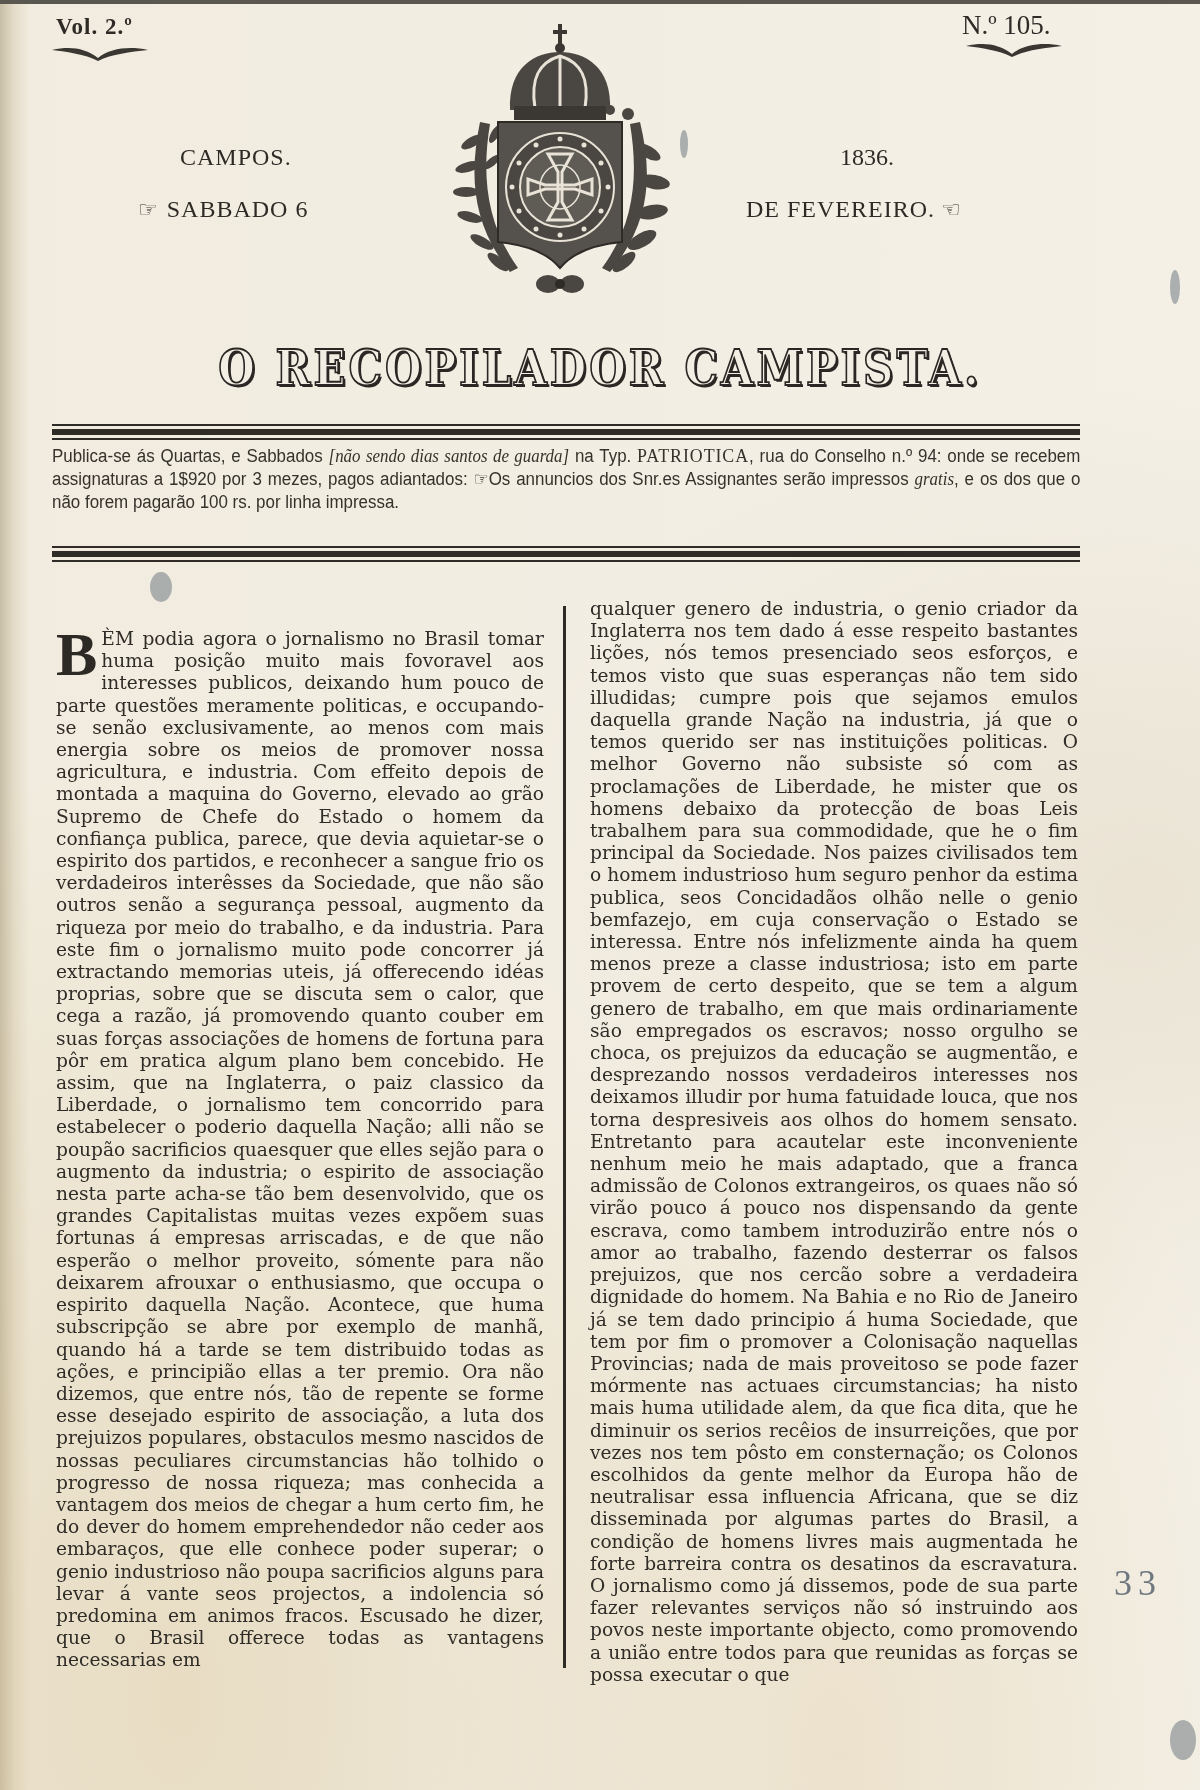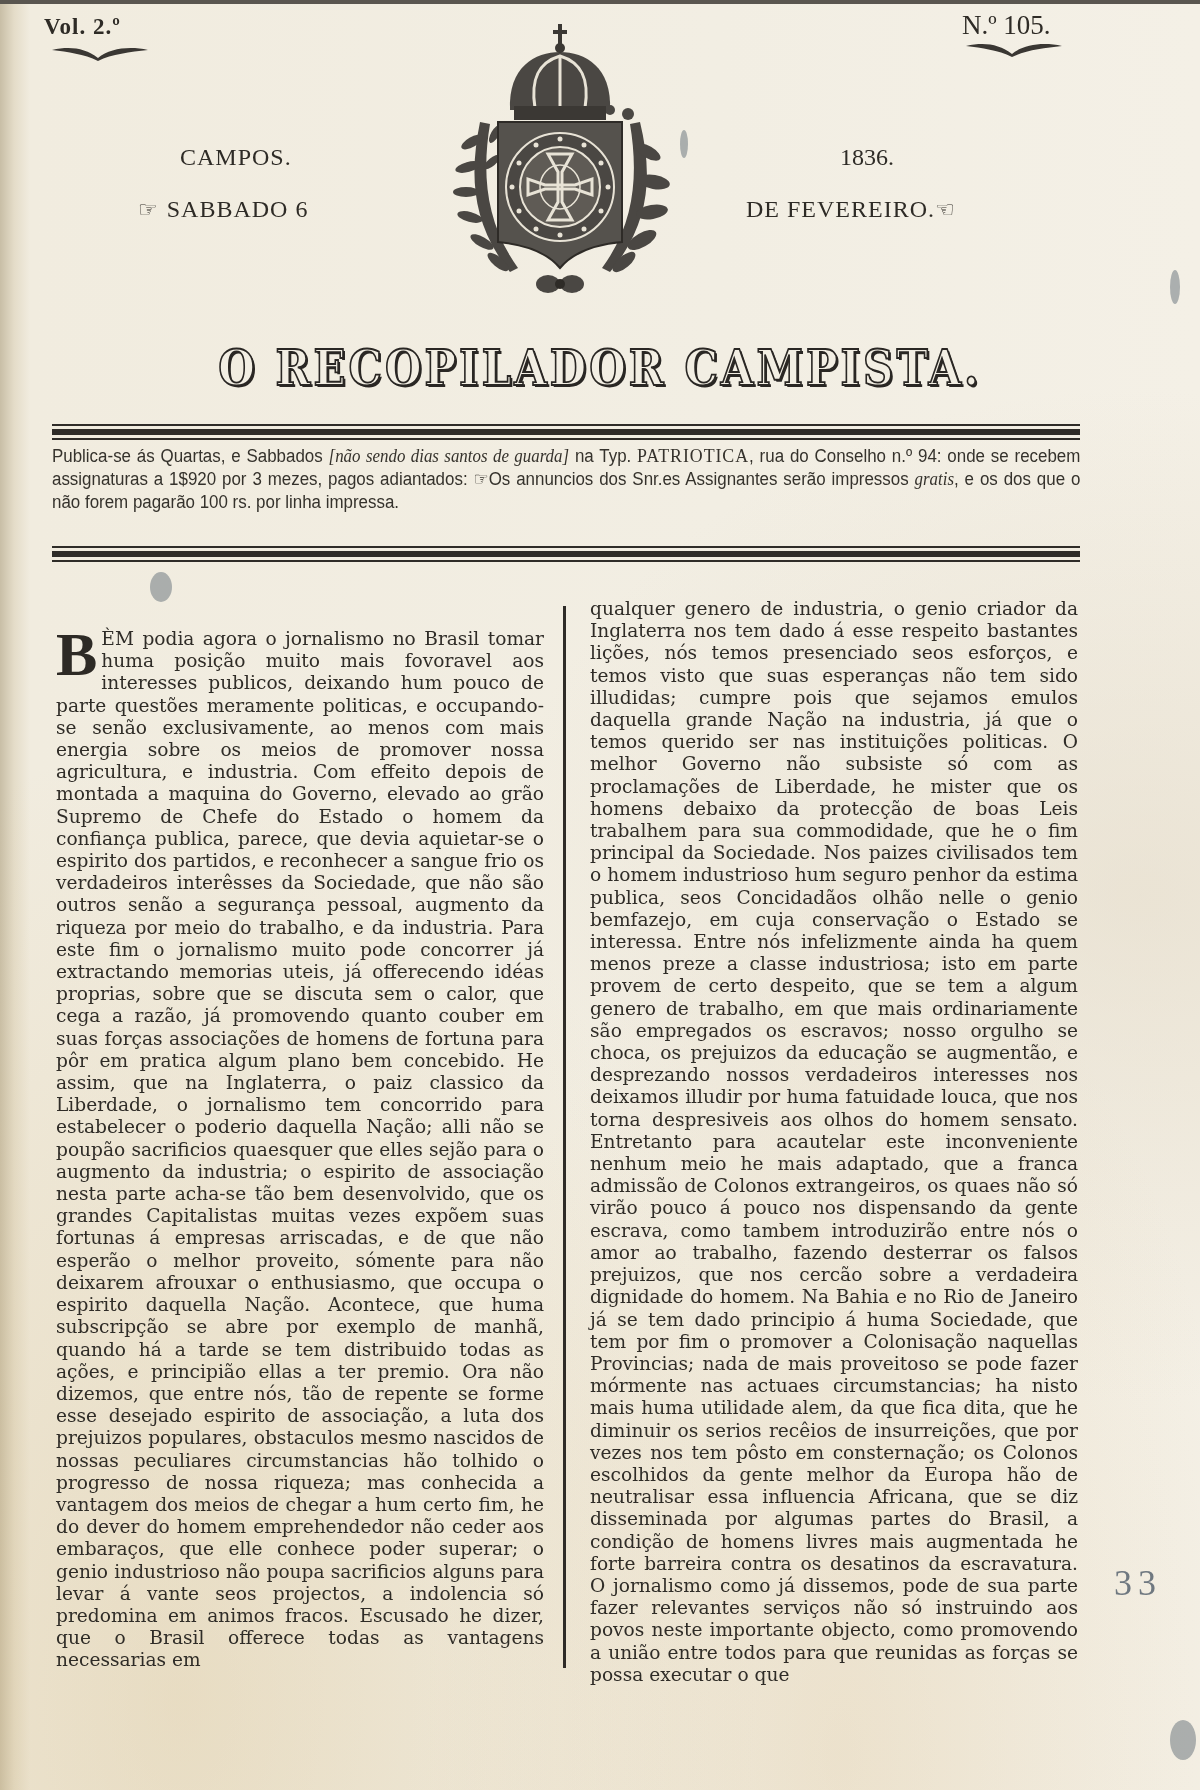--- a/index.html
+++ b/index.html
@@ -13,28 +13,28 @@
     .page {
       position: absolute; left: 0; top: 0; width: 1200px; height: 1790px;
       background:
         radial-gradient(ellipse at 15% 95%, rgba(214,190,140,0.35), transparent 40%),
         radial-gradient(ellipse at 70% 98%, rgba(220,195,150,0.30), transparent 35%),
         radial-gradient(ellipse at 95% 50%, rgba(225,215,195,0.5), transparent 40%),
         linear-gradient(90deg, #c8bea6 0px, #e4dcc8 14px, #f1ecdf 30px, #f2eee3 60%, #f4f0e6 100%);
     }
     .topbar { position:absolute; left:0; top:0; width:1200px; height:4px; background:#5a5650; }
 
-    .vol { position:absolute; left:44px; top:14px; font-size:23px; font-weight:bold; font-family:"Liberation Serif", serif; letter-spacing:1px; }
+    .vol { position:absolute; left:56px; top:14px; font-size:23px; font-weight:bold; font-family:"Liberation Serif", serif; letter-spacing:1px; }
     .num { position:absolute; left:962px; top:10px; font-size:27px; font-family:"Liberation Serif", serif; }
     .swash { position:absolute; }
 
     .place { position:absolute; left:180px; top:144px; font-size:24px; font-family:"Liberation Serif", serif; letter-spacing:1px; }
     .year { position:absolute; left:840px; top:144px; font-size:24px; font-family:"Liberation Serif", serif; }
     .day { position:absolute; left:138px; top:196px; font-size:24px; font-family:"Liberation Serif", serif; letter-spacing:1px; display:flex; align-items:center; gap:8px; }
-    .month { position:absolute; left:746px; top:196px; font-size:24px; font-family:"Liberation Serif", serif; letter-spacing:1px; display:flex; align-items:center; }
+    .month { position:absolute; left:746px; top:196px; font-size:24px; font-family:"Liberation Serif", serif; letter-spacing:1px; display:flex; align-items:center; gap:6px; }
     .hand { font-size:22px; line-height:1; }
 
     .crest { position:absolute; left:440px; top:22px; width:240px; height:290px; }
 
     .masthead {
       position:absolute; left:0; width:1200px; top:344px; text-align:center;
       font-family:"DejaVu Serif", serif; font-weight:bold; font-size:42px; letter-spacing:3px;
       color:#f2eee3;
       -webkit-text-stroke: 1.6px #2a2724;
       text-shadow: 2px 2px 0 #2a2724;

